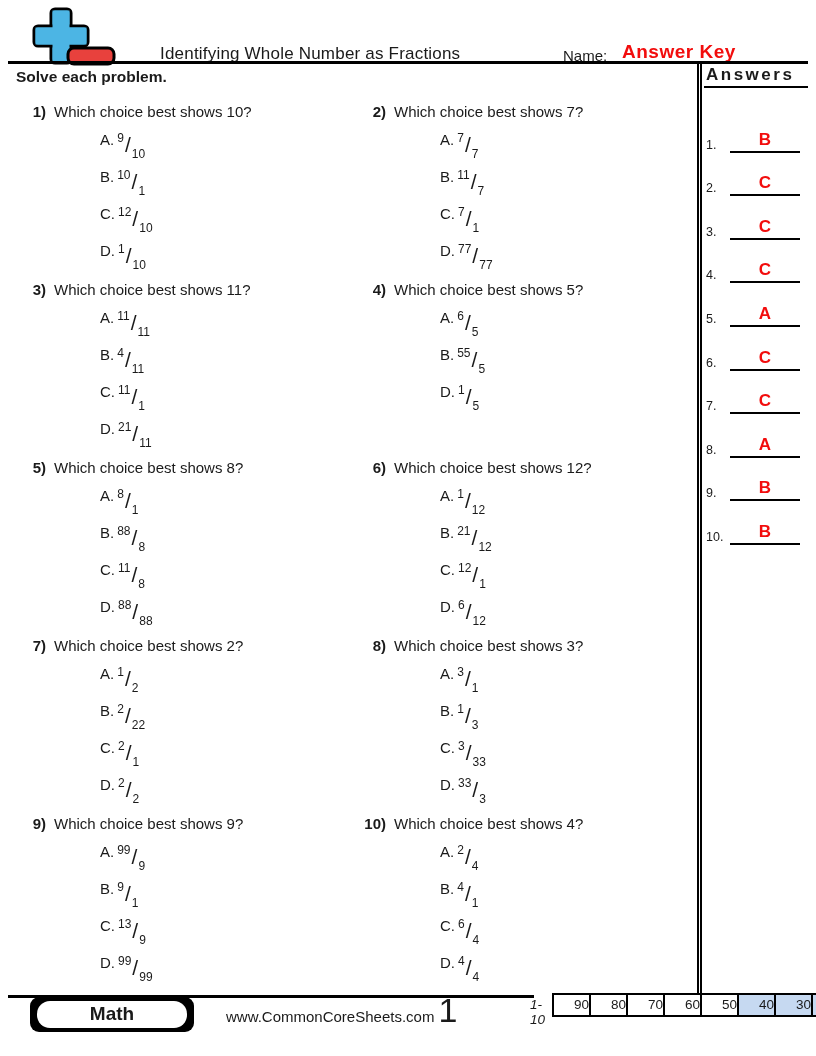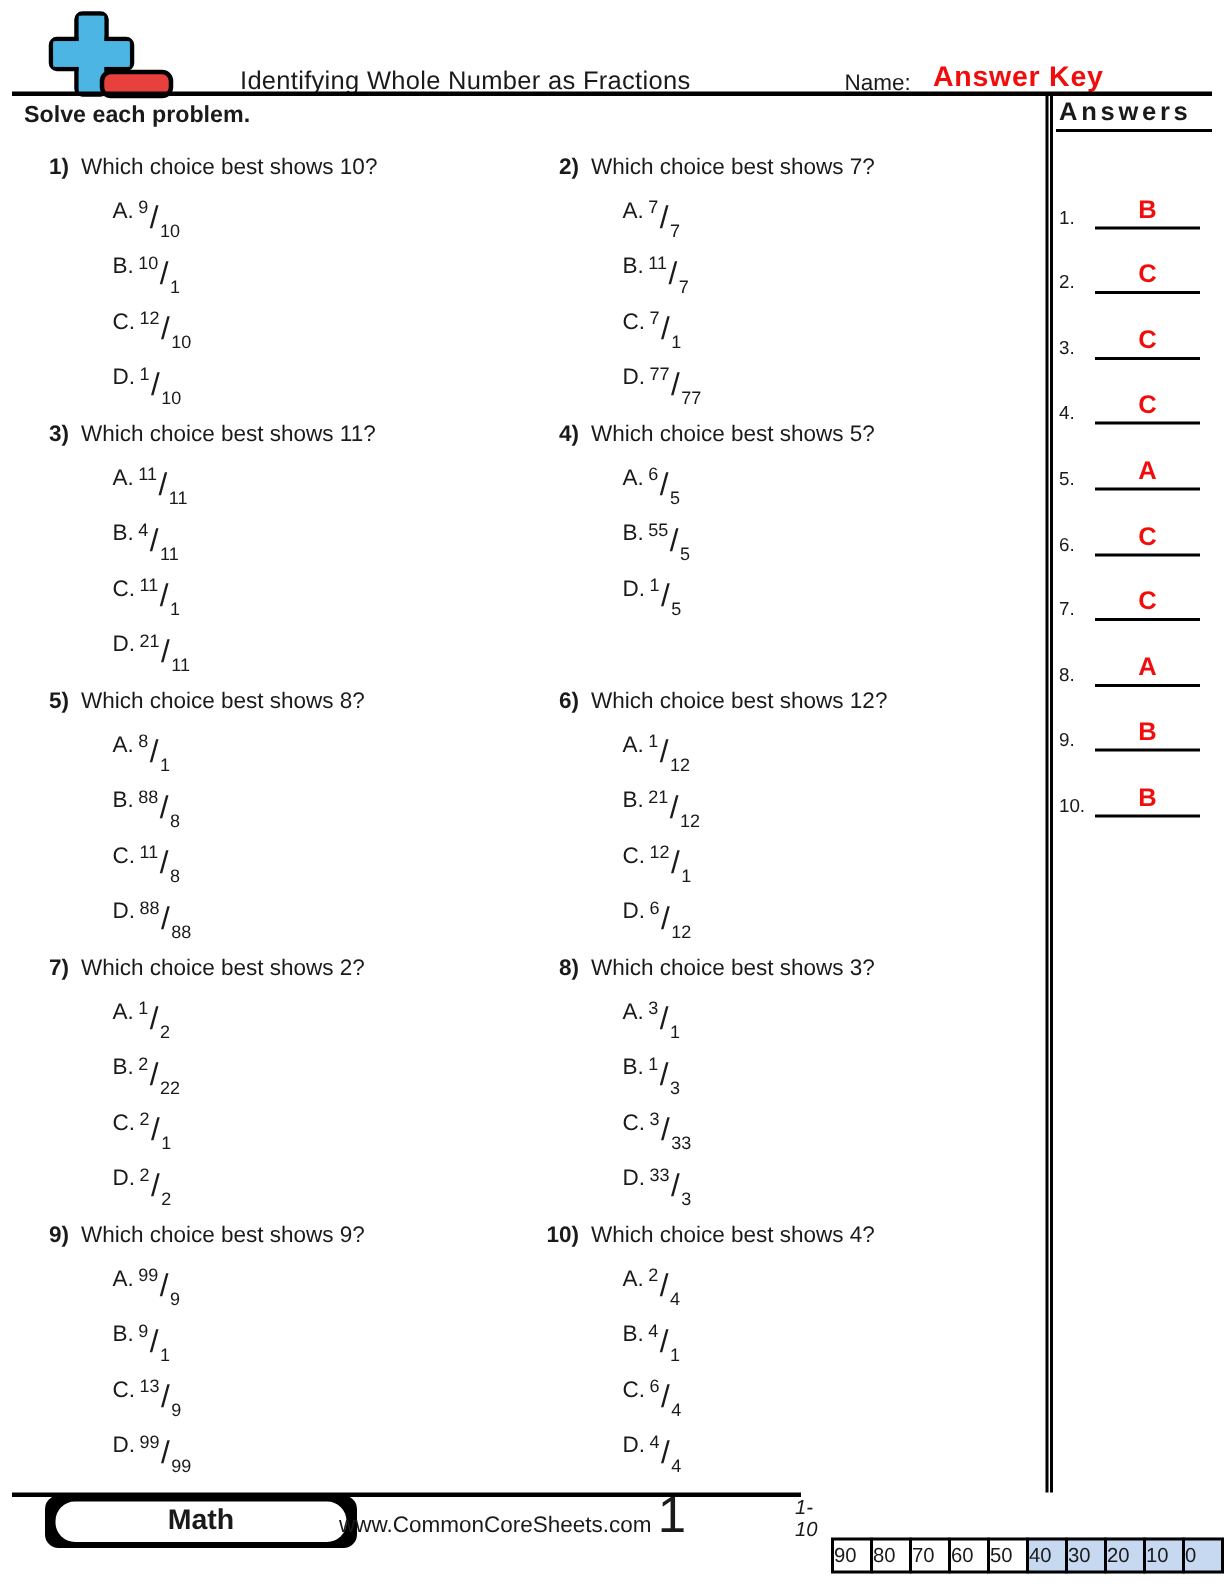--- a/index.html
+++ b/index.html
@@ -24,21 +24,21 @@
   .header-rule{position:absolute;left:8px;top:61px;width:800px;height:3px;background:#000;}
   .instructions{position:absolute;left:16px;top:68px;font-size:15.5px;font-weight:bold;}
 
   
   .questions{position:absolute;left:22px;top:96px;width:676px;
     display:grid;grid-template-columns:340px 336px;grid-auto-rows:178px;}
   .question{padding-top:7px;}
   .q-head{display:flex;}
   .q-num{min-width:24px;text-align:right;font-weight:bold;font-size:15px;}
   .q-text{margin-left:8px;font-size:15px;}
-  .choices{margin-left:53px;margin-top:9px;}
+  .choices{margin-left:78px;margin-top:9px;}
   .choice{height:37px;line-height:18px;white-space:nowrap;}
   .c-label{font-size:15px;}
   .frac{margin-left:3px;}
   .f-num{font-size:12px;vertical-align:3px;}
   .f-slash{font-size:21px;vertical-align:-7px;padding:0 1px;}
   .f-den{font-size:12px;vertical-align:-13px;}
 
   
   .col-sep{position:absolute;left:697px;top:63px;width:5px;height:932px;
     border-left:2px solid #000;border-right:2px solid #000;}
@@ -47,32 +47,32 @@
     border-bottom:2.5px solid #000;padding:2px 0 1px 2px;}
   .ans-list{padding-top:21px;}
   .ans-item{display:flex;align-items:flex-end;height:43.6px;}
   .ans-num{width:26px;font-size:12.5px;padding-bottom:1px;text-align:left;padding-left:2px;}
   .ans-line{width:70px;border-bottom:2px solid #000;text-align:center;}
   .ans-letter{color:var(--accent-red);font-weight:bold;font-size:17px;line-height:19px;
     display:inline-block;padding-bottom:2px;}
 
   
   .footer-rule{position:absolute;left:8px;top:995px;width:526px;height:3px;background:#000;}
-  .math-badge{position:absolute;left:30px;top:997px;width:208px;height:35px;background:#000;
+  .math-badge{position:absolute;left:30px;top:997px;width:164px;height:35px;background:#000;
     border-radius:9px;padding:4px 7px;}
   .math-pill{background:#fff;height:27px;border-radius:13px;text-align:center;
     font-size:19px;font-weight:bold;line-height:26px;}
   .website{position:absolute;left:226px;top:1008px;font-size:15px;}
   .page-number{position:absolute;left:418px;top:991px;width:60px;text-align:center;
     font-size:34px;}
   .score-strip{position:absolute;left:530px;top:993px;display:flex;align-items:flex-start;}
   .score-label{font-size:13.5px;margin-right:7px;padding-top:4px;font-style:italic;}
   .score-cells{display:flex;}
-  .score-cell{width:28px;height:24px;border:2px solid #000;margin-left:-2px;
-    text-align:left;font-size:13.5px;line-height:20px;background:#fff;margin-top:32px;}
+  .score-cell{width:39px;height:24px;border:2px solid #000;margin-left:-2px;
+    text-align:right;font-size:13.5px;line-height:20px;background:#fff;}
   .score-cell:first-child{margin-left:0;}
   .score-cell.hl{background:var(--score-blue);}
 </style>
 </head>
 <body>
 
 <div class="page">
 
   <div class="logo">
     <svg width="100" height="62" viewBox="0 0 100 62">

